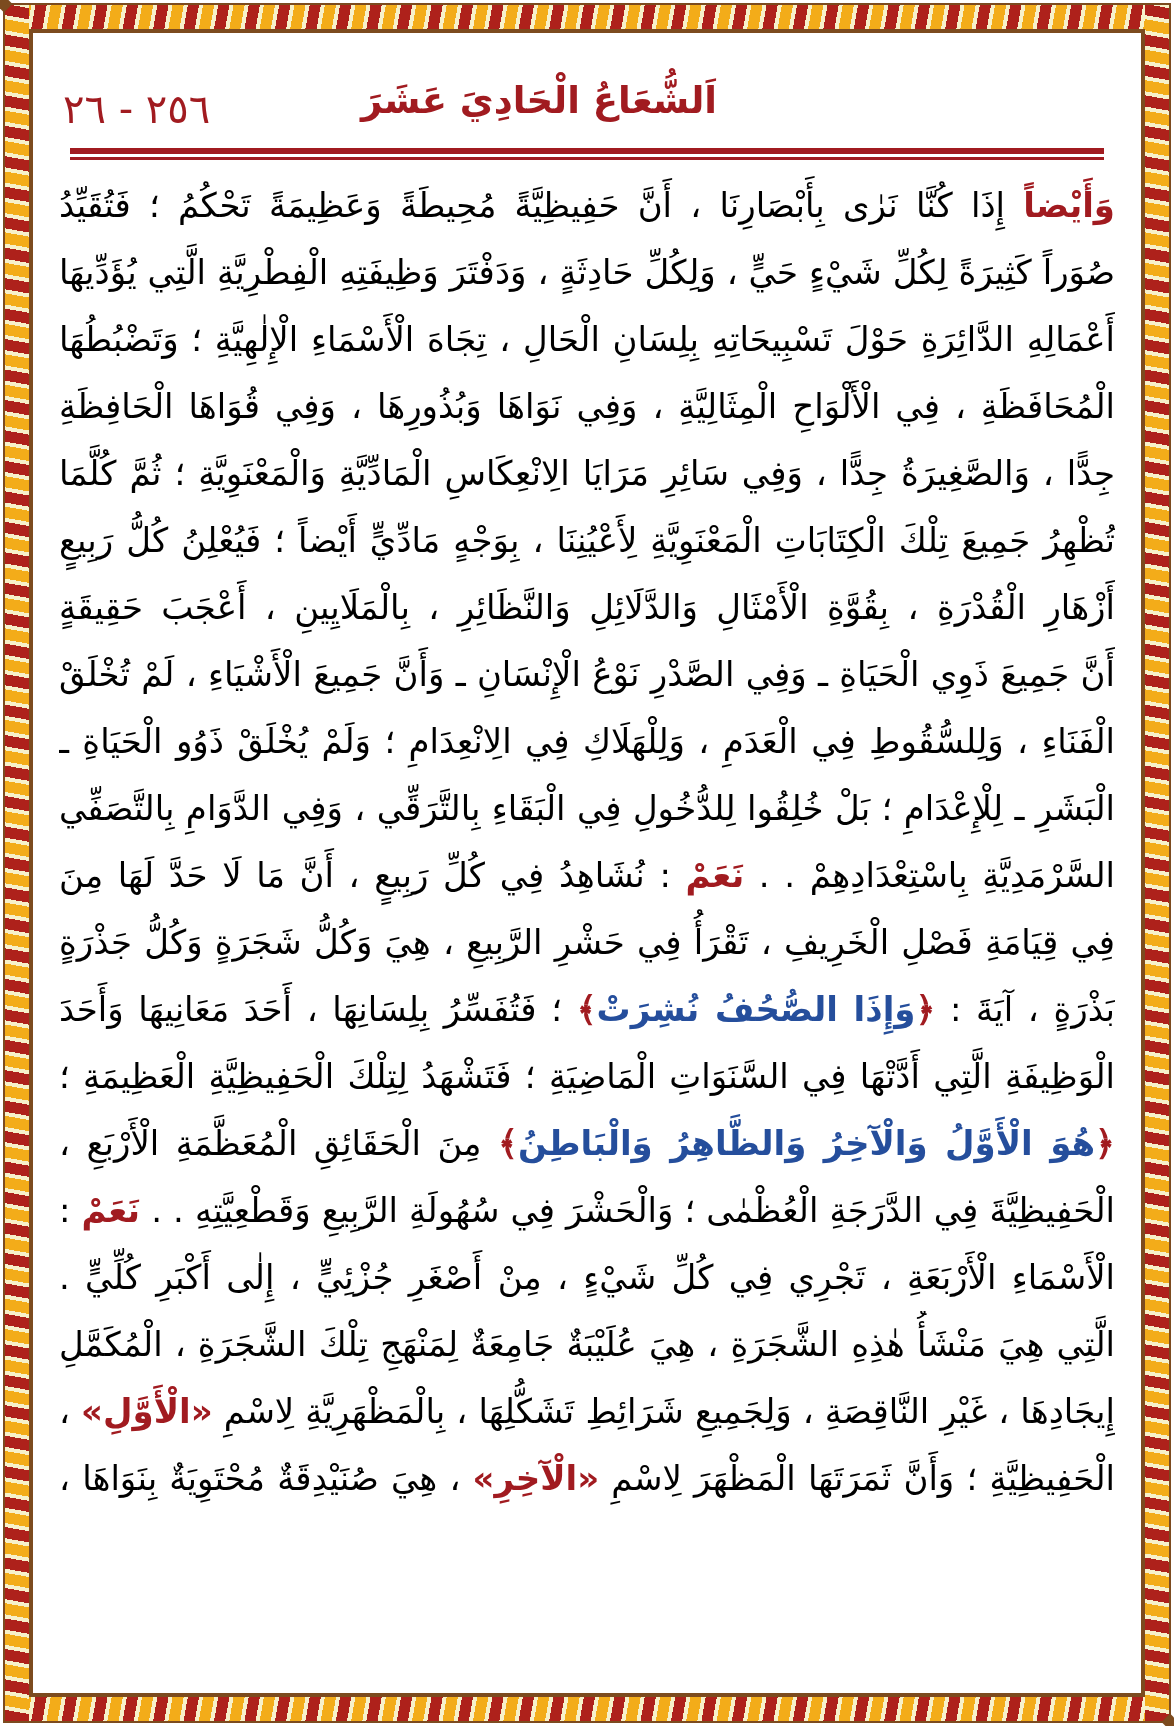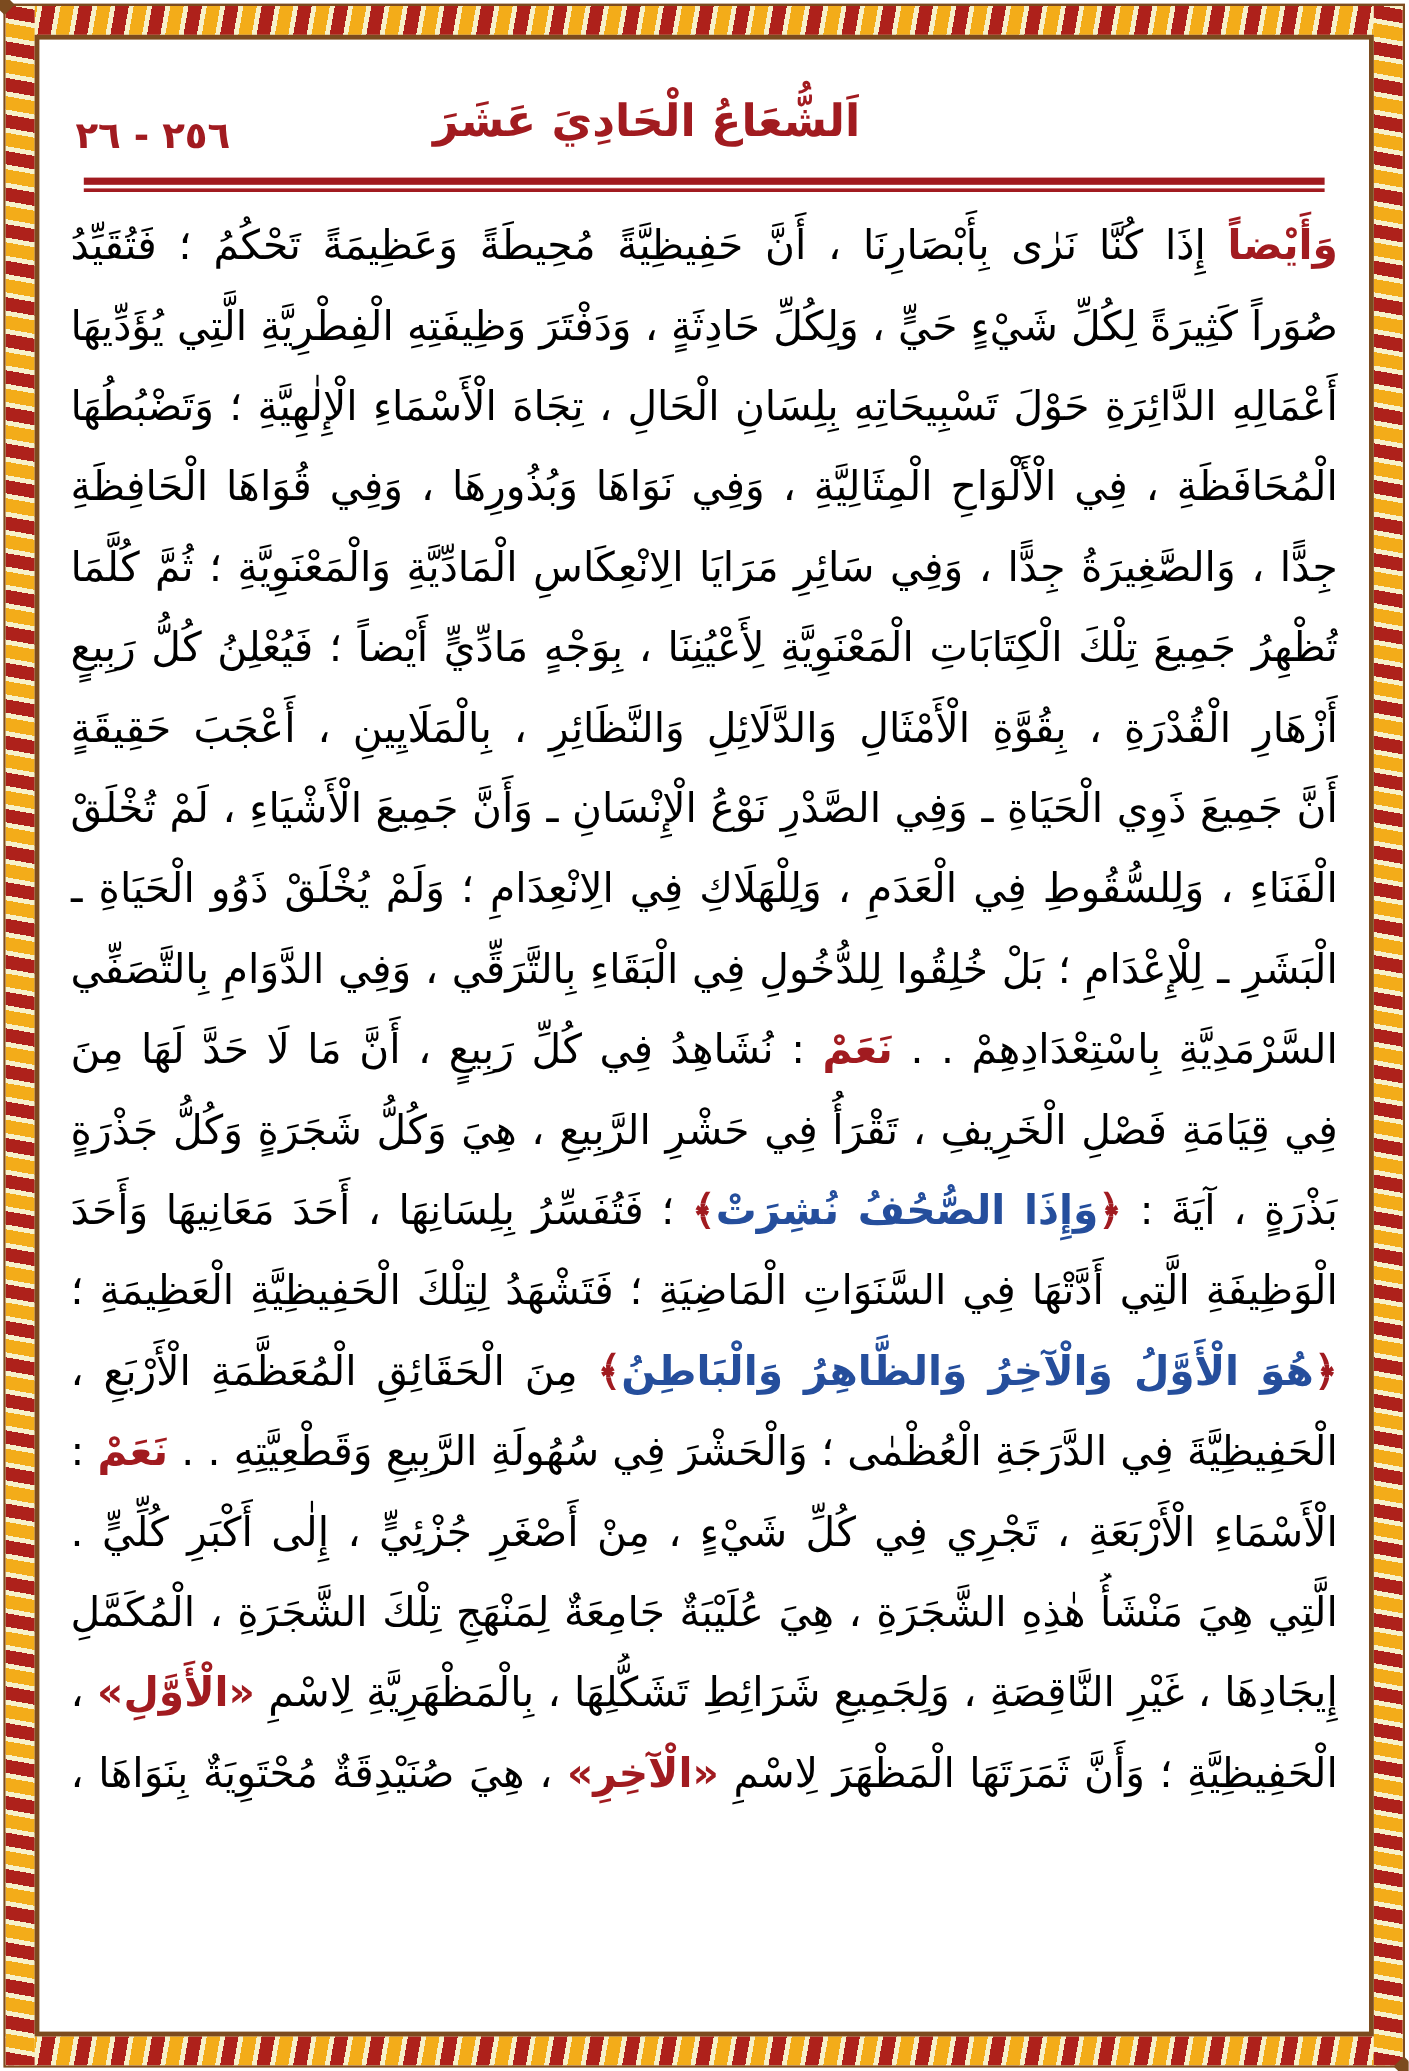--- a/index.html
+++ b/index.html
@@ -51,21 +51,21 @@
   .page-title{
     position:absolute;bottom:12px;left:calc(50% - 48px);
     transform:translateX(-50%);
     color:var(--crimson,#a11b20);
     font-weight:bold;font-size:37px;line-height:1.2;
     white-space:nowrap;
   }
   .page-number{
     position:absolute;bottom:6px;left:30px;
     color:var(--crimson,#a11b20);
-    font-weight:bold;font-size:31px;line-height:1;
+    font-weight:normal;font-size:40px;line-height:1;
     white-space:nowrap;direction:rtl;
   }
   .rules{margin:13px 37px 0 37px;}
   .rule-thick{height:6px;background:var(--crimson,#a11b20);}
   .rule-thin{height:3px;background:var(--crimson,#a11b20);margin-top:3px;}
   .body-text{margin:12px 26px 0 26px;}
   .line{
     direction:rtl;
     height:67px;line-height:67px;
     font-size:34px;color:var(--text-black,#000);

